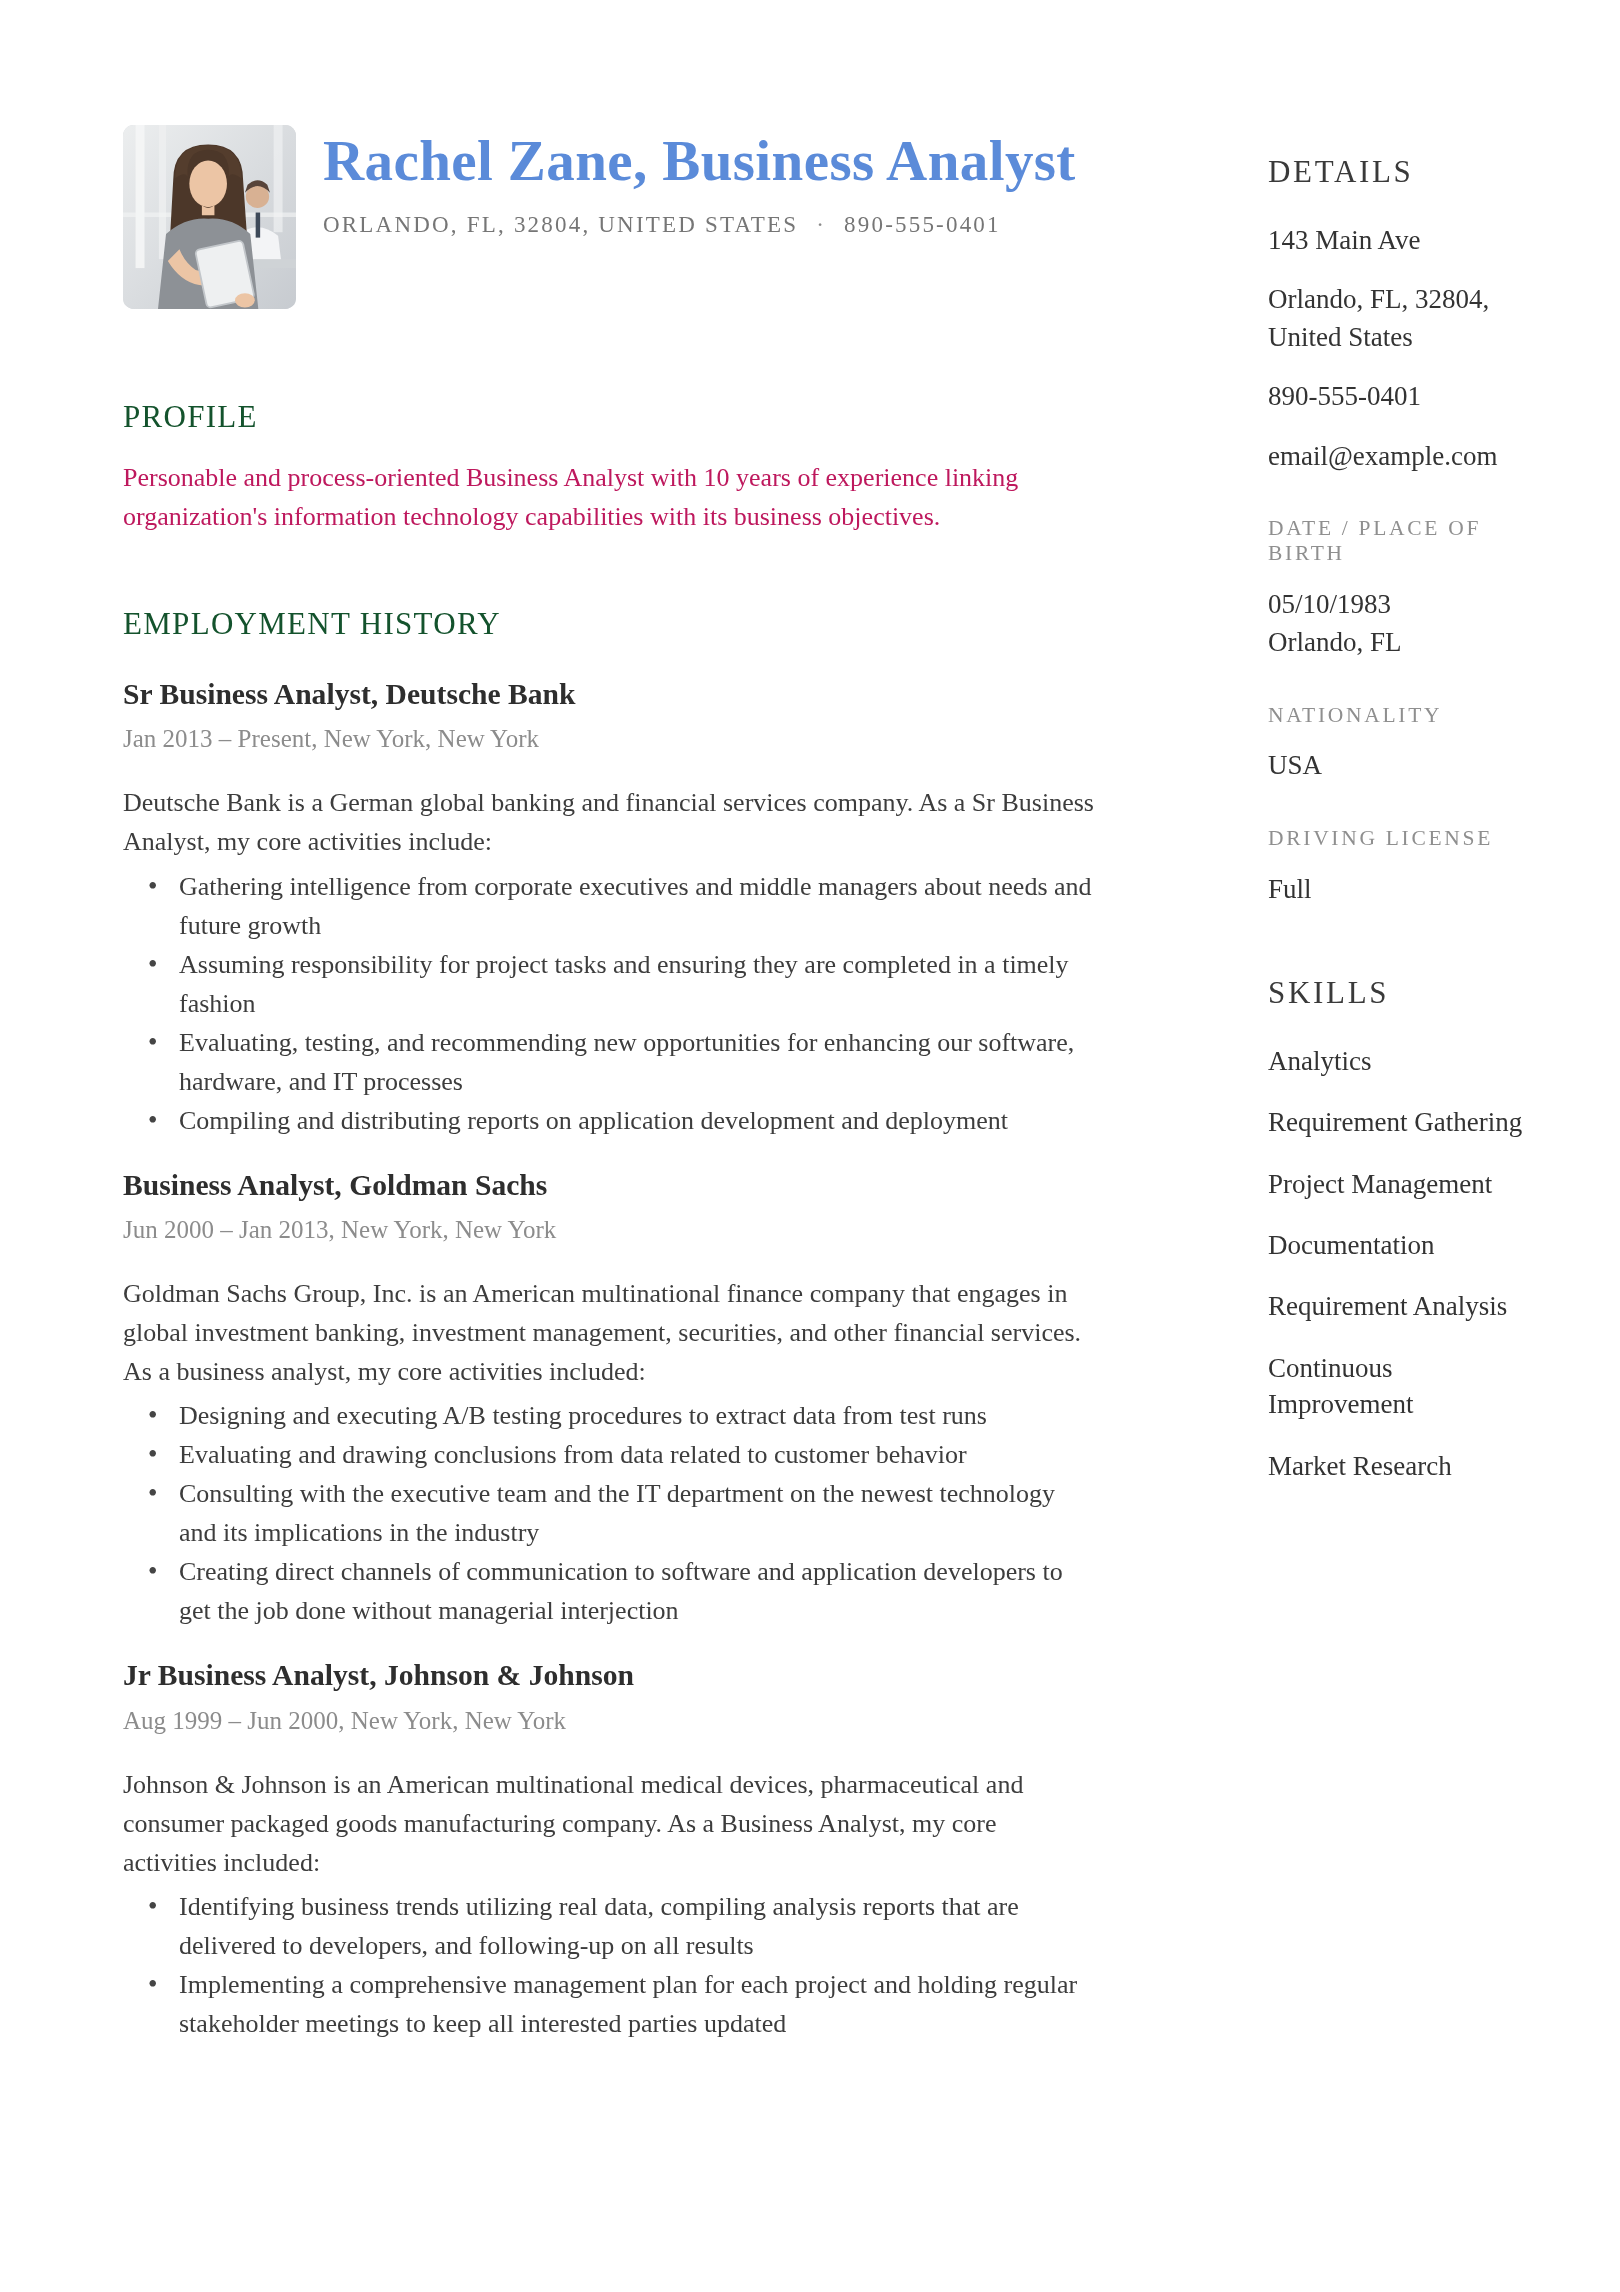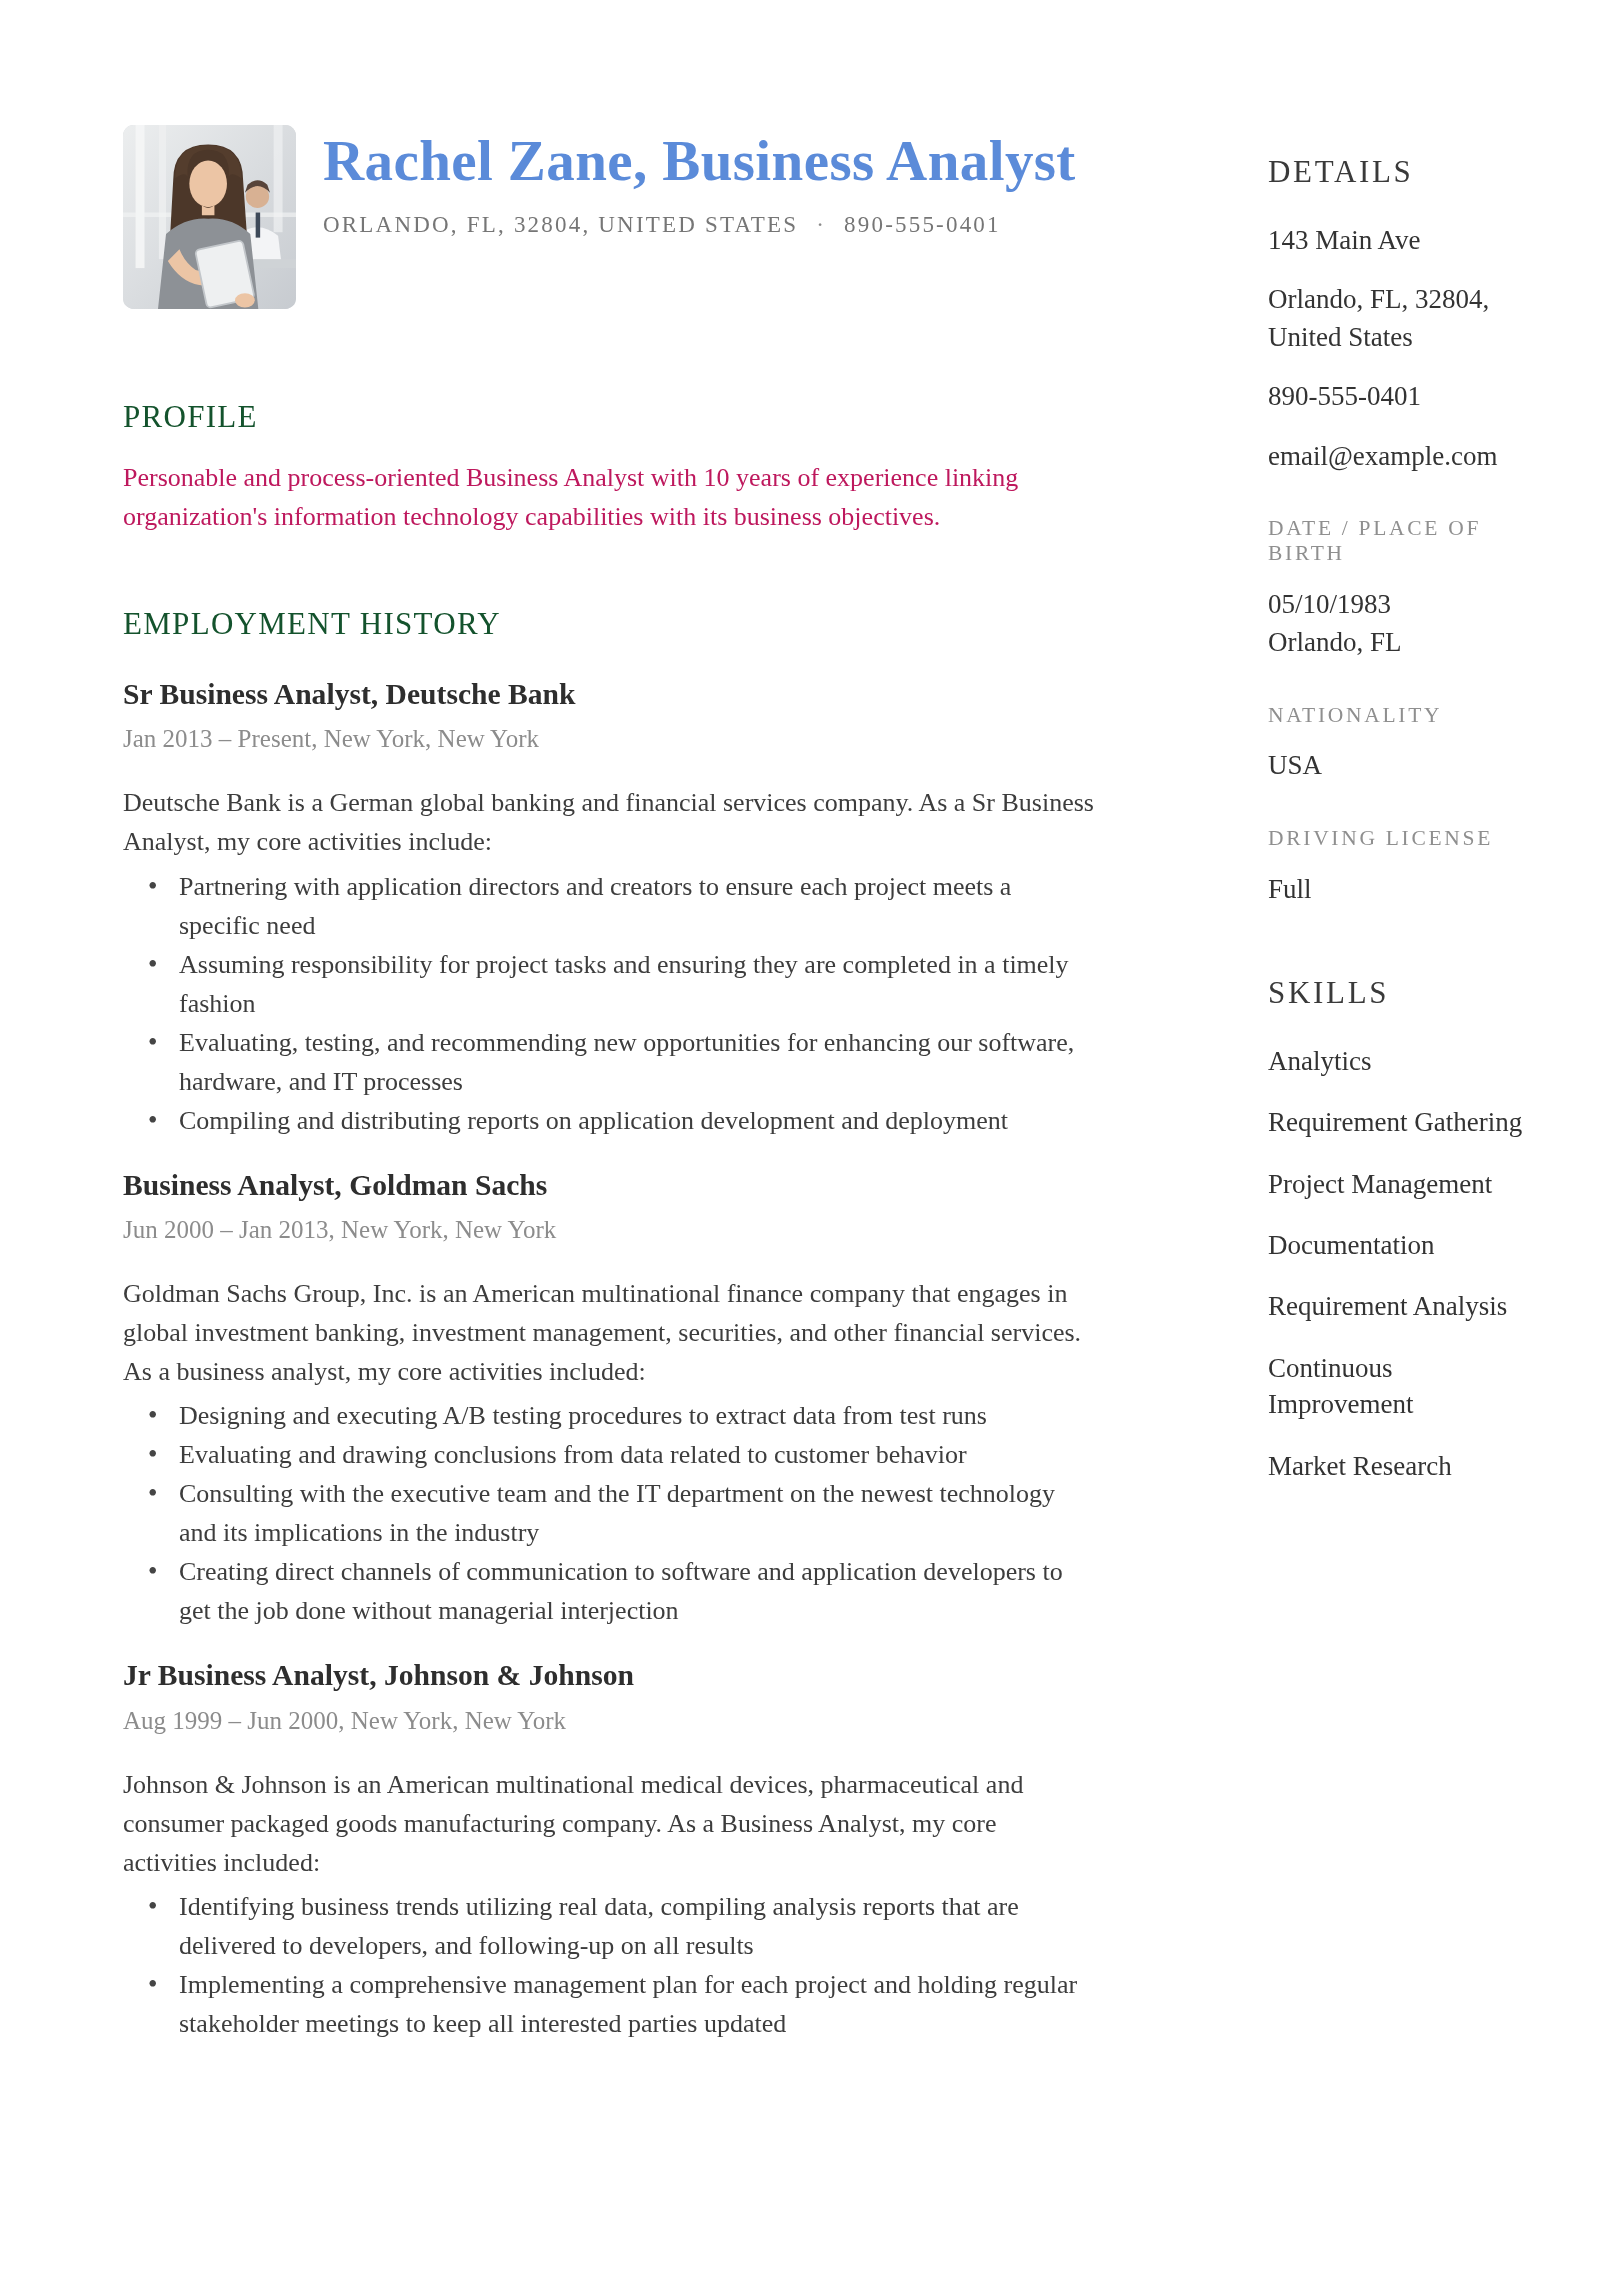--- a/index.html
+++ b/index.html
@@ -124,21 +124,21 @@
     <h2 class="section-heading">PROFILE</h2>
     <p class="profile-text">Personable and process-oriented Business Analyst with 10 years of experience linking organization's information technology capabilities with its business objectives.</p>
 
     <h2 class="section-heading employment-heading">EMPLOYMENT HISTORY</h2>
 
     <div class="job">
       <h3 class="job-title">Sr Business Analyst, Deutsche Bank</h3>
       <div class="job-dates">Jan 2013 – Present, New York, New York</div>
       <p class="job-summary">Deutsche Bank is a German global banking and financial services company. As a Sr Business Analyst, my core activities include:</p>
       <ul class="job-bullets">
-        <li>Partnering with application directors and creators to ensure each project meets a specific need</li>
+        <li>Gathering intelligence from corporate executives and middle managers about needs and future growth</li>
         <li>Assuming responsibility for project tasks and ensuring they are completed in a timely fashion</li>
         <li>Evaluating, testing, and recommending new opportunities for enhancing our software, hardware, and IT processes</li>
         <li>Compiling and distributing reports on application development and deployment</li>
       </ul>
     </div>
 
     <div class="job">
       <h3 class="job-title">Business Analyst, Goldman Sachs</h3>
       <div class="job-dates">Jun 2000 – Jan 2013, New York, New York</div>
       <p class="job-summary">Goldman Sachs Group, Inc. is an American multinational finance company that engages in global investment banking, investment management, securities, and other financial services. As a business analyst, my core activities included:</p>

